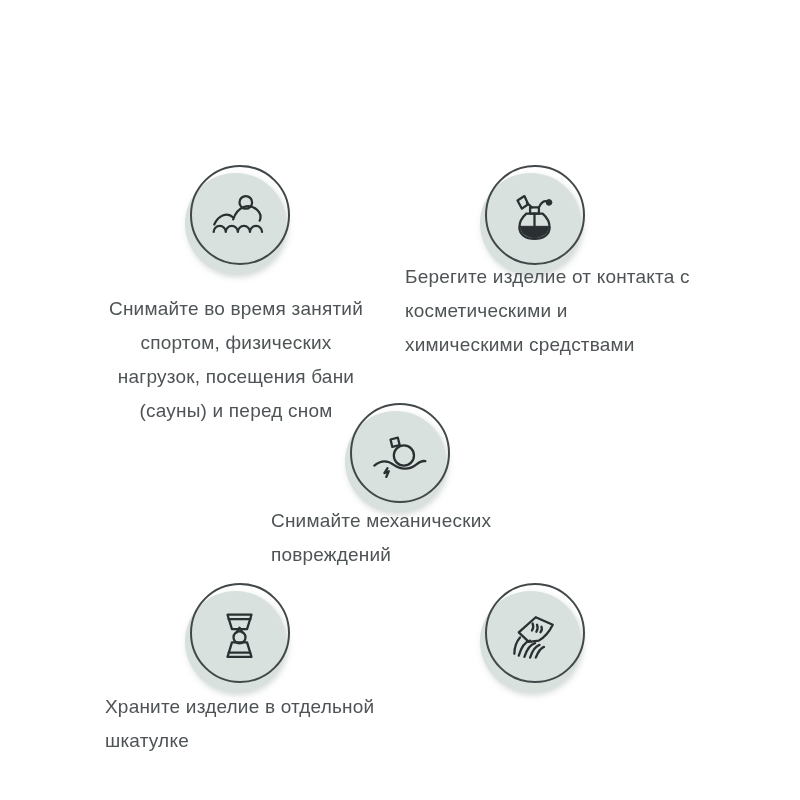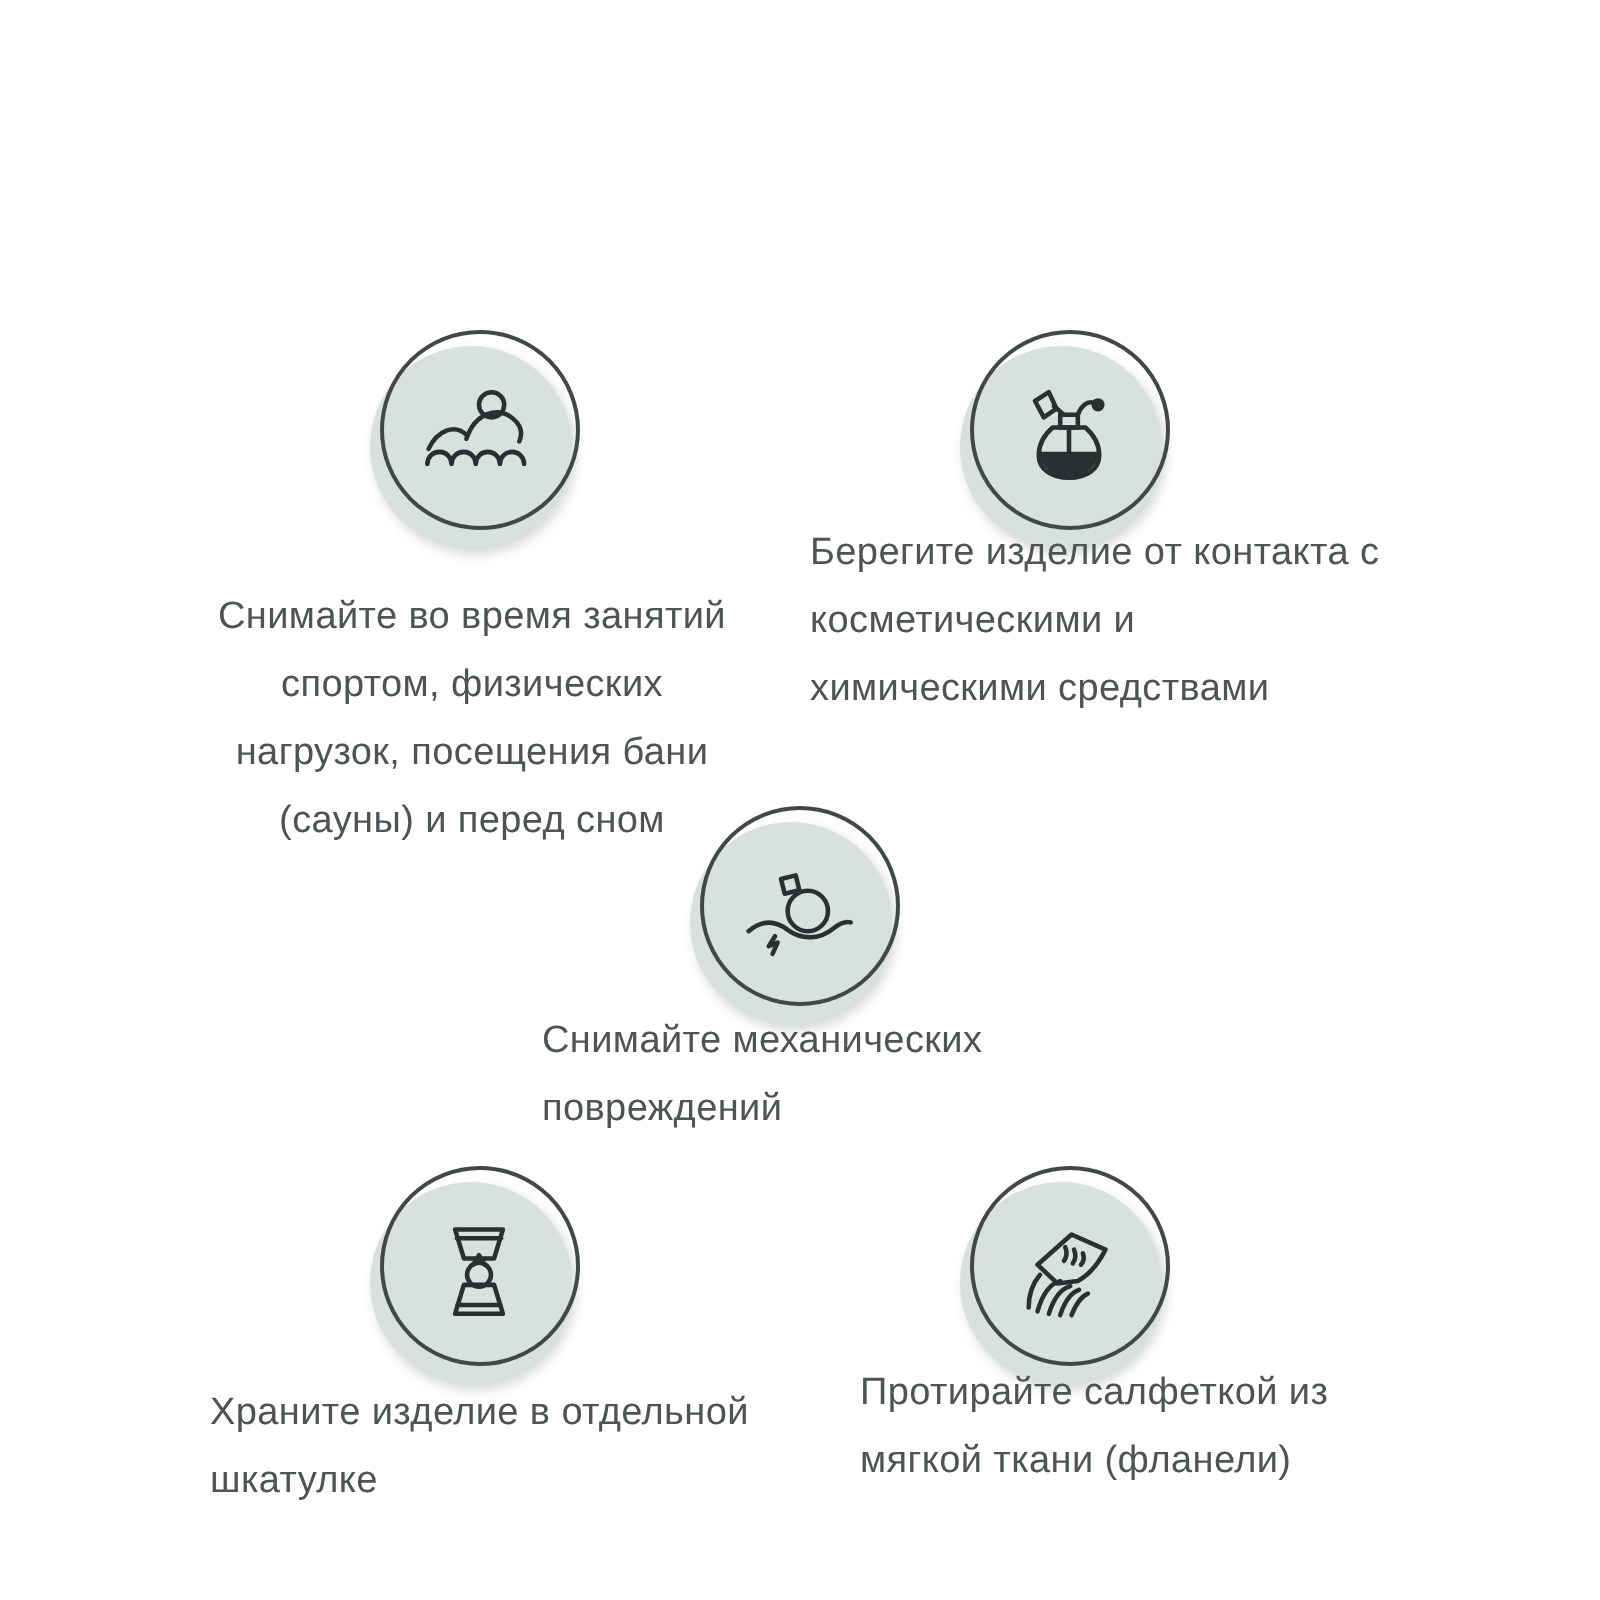--- a/index.html
+++ b/index.html
@@ -124,15 +124,14 @@
       <path d="M47 31 q2.5 6 -1 11"></path>
       <path d="M54 33 q2.5 6 -1 11"></path>
       <path d="M61 36 q2 5 -1.5 9"></path>
       <path d="M18 79 C 18 69 21 60 27 53"></path>
       <path d="M25 82 C 29 68 35 60 43 58"></path>
       <path d="M34 84 C 38 71 44 64 51 62"></path>
       <path d="M43 85 C 47 73 52 67 58 65"></path>
       <path d="M52 85 C 56 75 60 70 65 68"></path>
     </svg>
   </div>
-  <p class="caption wipe">Протирайте салфеткой из мягкой ткани (фланели)</p>
 
 </div>
 
 </body></html>

